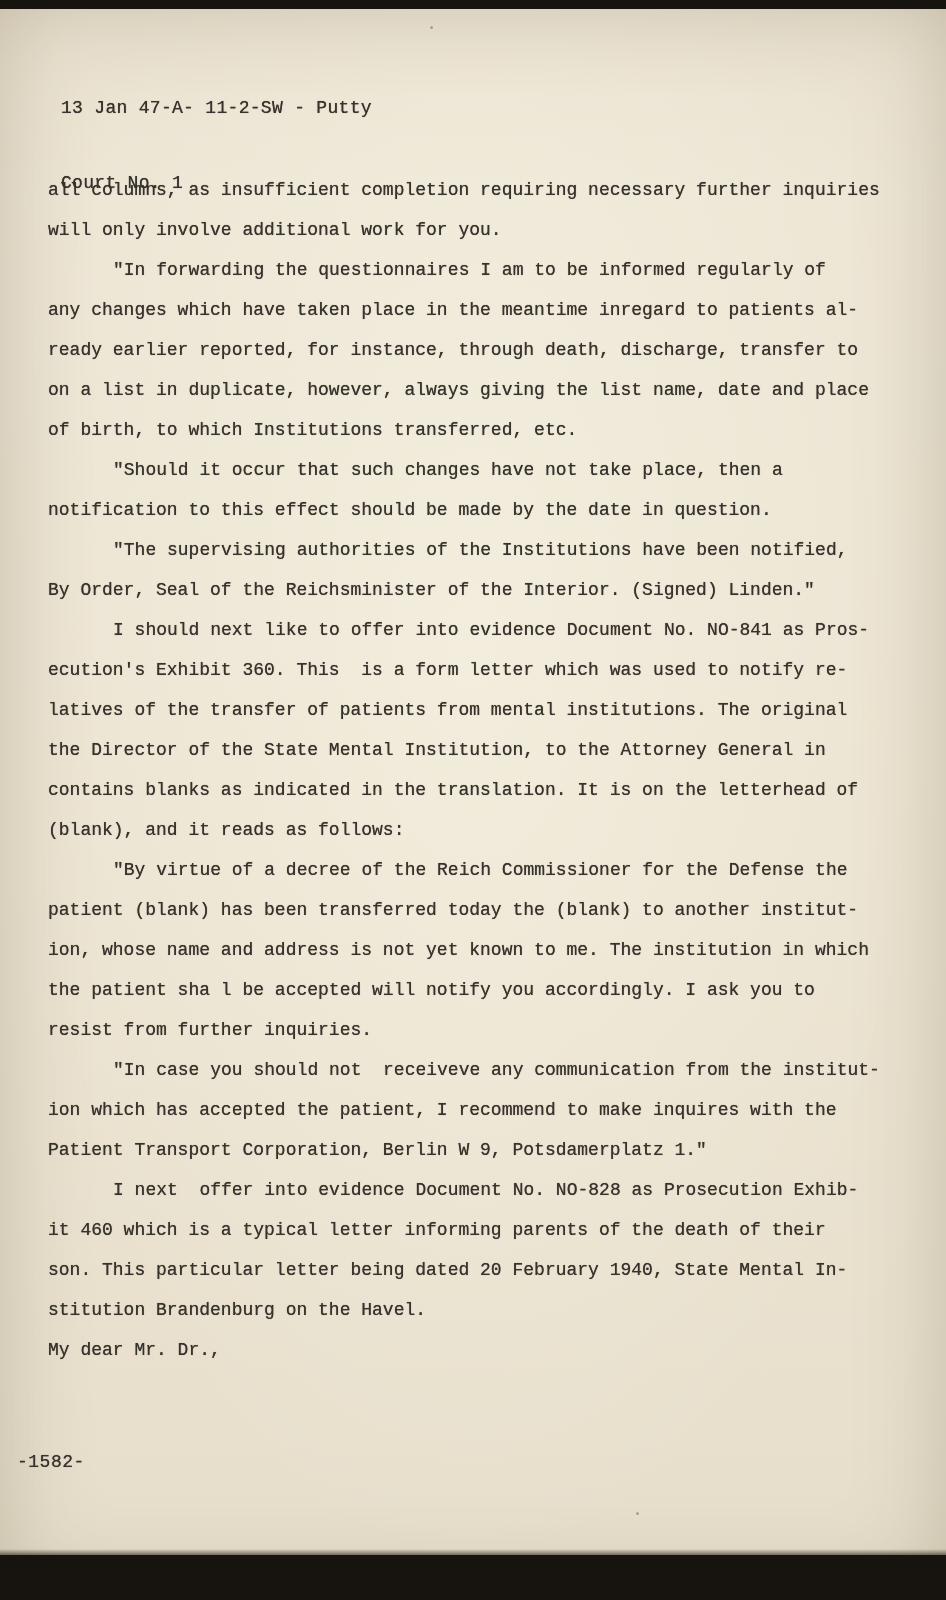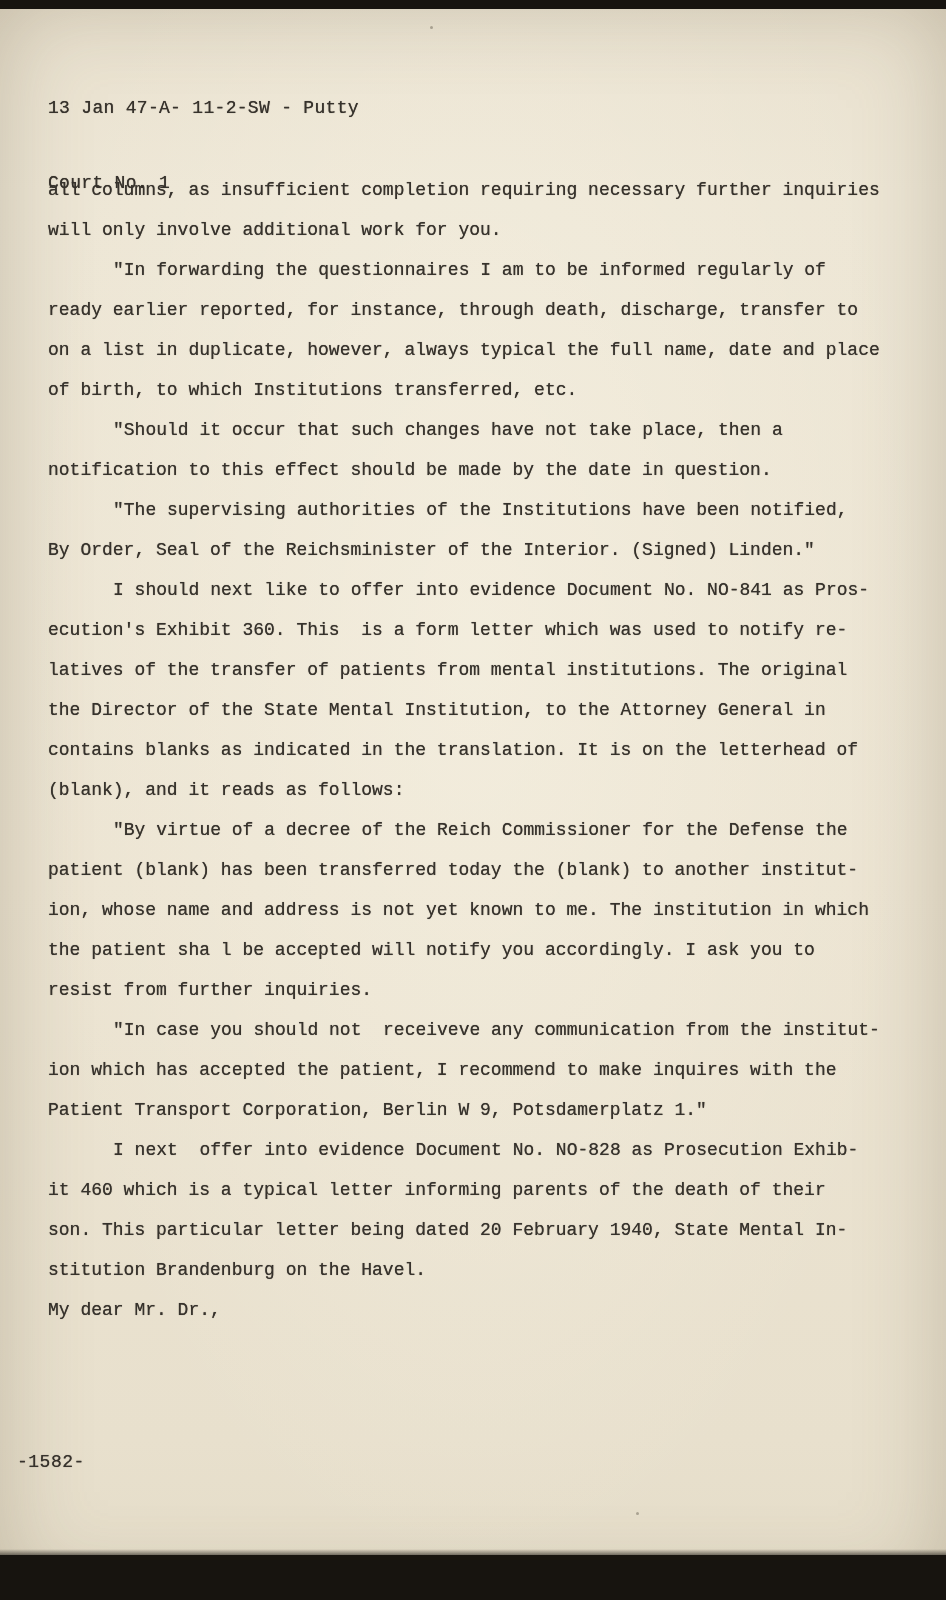--- a/index.html
+++ b/index.html
@@ -30,21 +30,21 @@
   .edge.bottom { bottom: 0; height: 45px; }
   .edge.bottom::before {
     content: "";
     position: absolute;
     top: -6px; left: 0; right: 0; height: 6px;
     background: linear-gradient(180deg, rgba(23,20,15,0), rgba(23,20,15,0.55));
   }
   .header {
     position: absolute;
     top: 46px;
-    left: 48px;
+    left: 61px;
     font-size: 18px;
     line-height: 25px;
     letter-spacing: 0.3px;
     text-shadow: 0 0 0.7px rgba(45, 38, 30, 0.85);
     white-space: pre;
   }
   .doc-body {
     position: absolute;
     top: 170px;
     left: 48px;
@@ -86,22 +86,23 @@
 
   <div class="header">
     <div class="line">13 Jan 47-A- 11-2-SW - Putty</div>
     <div class="line">Court No. 1</div>
   </div>
 
   <div class="doc-body">
       <div class="line">all columns, as insufficient completion requiring necessary further inquiries</div>
       <div class="line">will only involve additional work for you.</div>
       <div class="line indent">"In forwarding the questionnaires I am to be informed regularly of</div>
+      <div class="line">any changes which have taken place in the meantime inregard to patients al-</div>
       <div class="line">ready earlier reported, for instance, through death, discharge, transfer to</div>
-      <div class="line">on a list in duplicate, however, always typical the full name, date and place</div>
+      <div class="line">on a list in duplicate, however, always giving the list name, date and place</div>
       <div class="line">of birth, to which Institutions transferred, etc.</div>
       <div class="line indent">"Should it occur that such changes have not take place, then a</div>
       <div class="line">notification to this effect should be made by the date in question.</div>
       <div class="line indent">"The supervising authorities of the Institutions have been notified,</div>
       <div class="line">By Order, Seal of the Reichsminister of the Interior. (Signed) Linden."</div>
       <div class="line indent">I should next like to offer into evidence Document No. NO-841 as Pros-</div>
       <div class="line">ecution's Exhibit 360. This  is a form letter which was used to notify re-</div>
       <div class="line">latives of the transfer of patients from mental institutions. The original</div>
       <div class="line">the Director of the State Mental Institution, to the Attorney General in</div>
       <div class="line">contains blanks as indicated in the translation. It is on the letterhead of</div>

